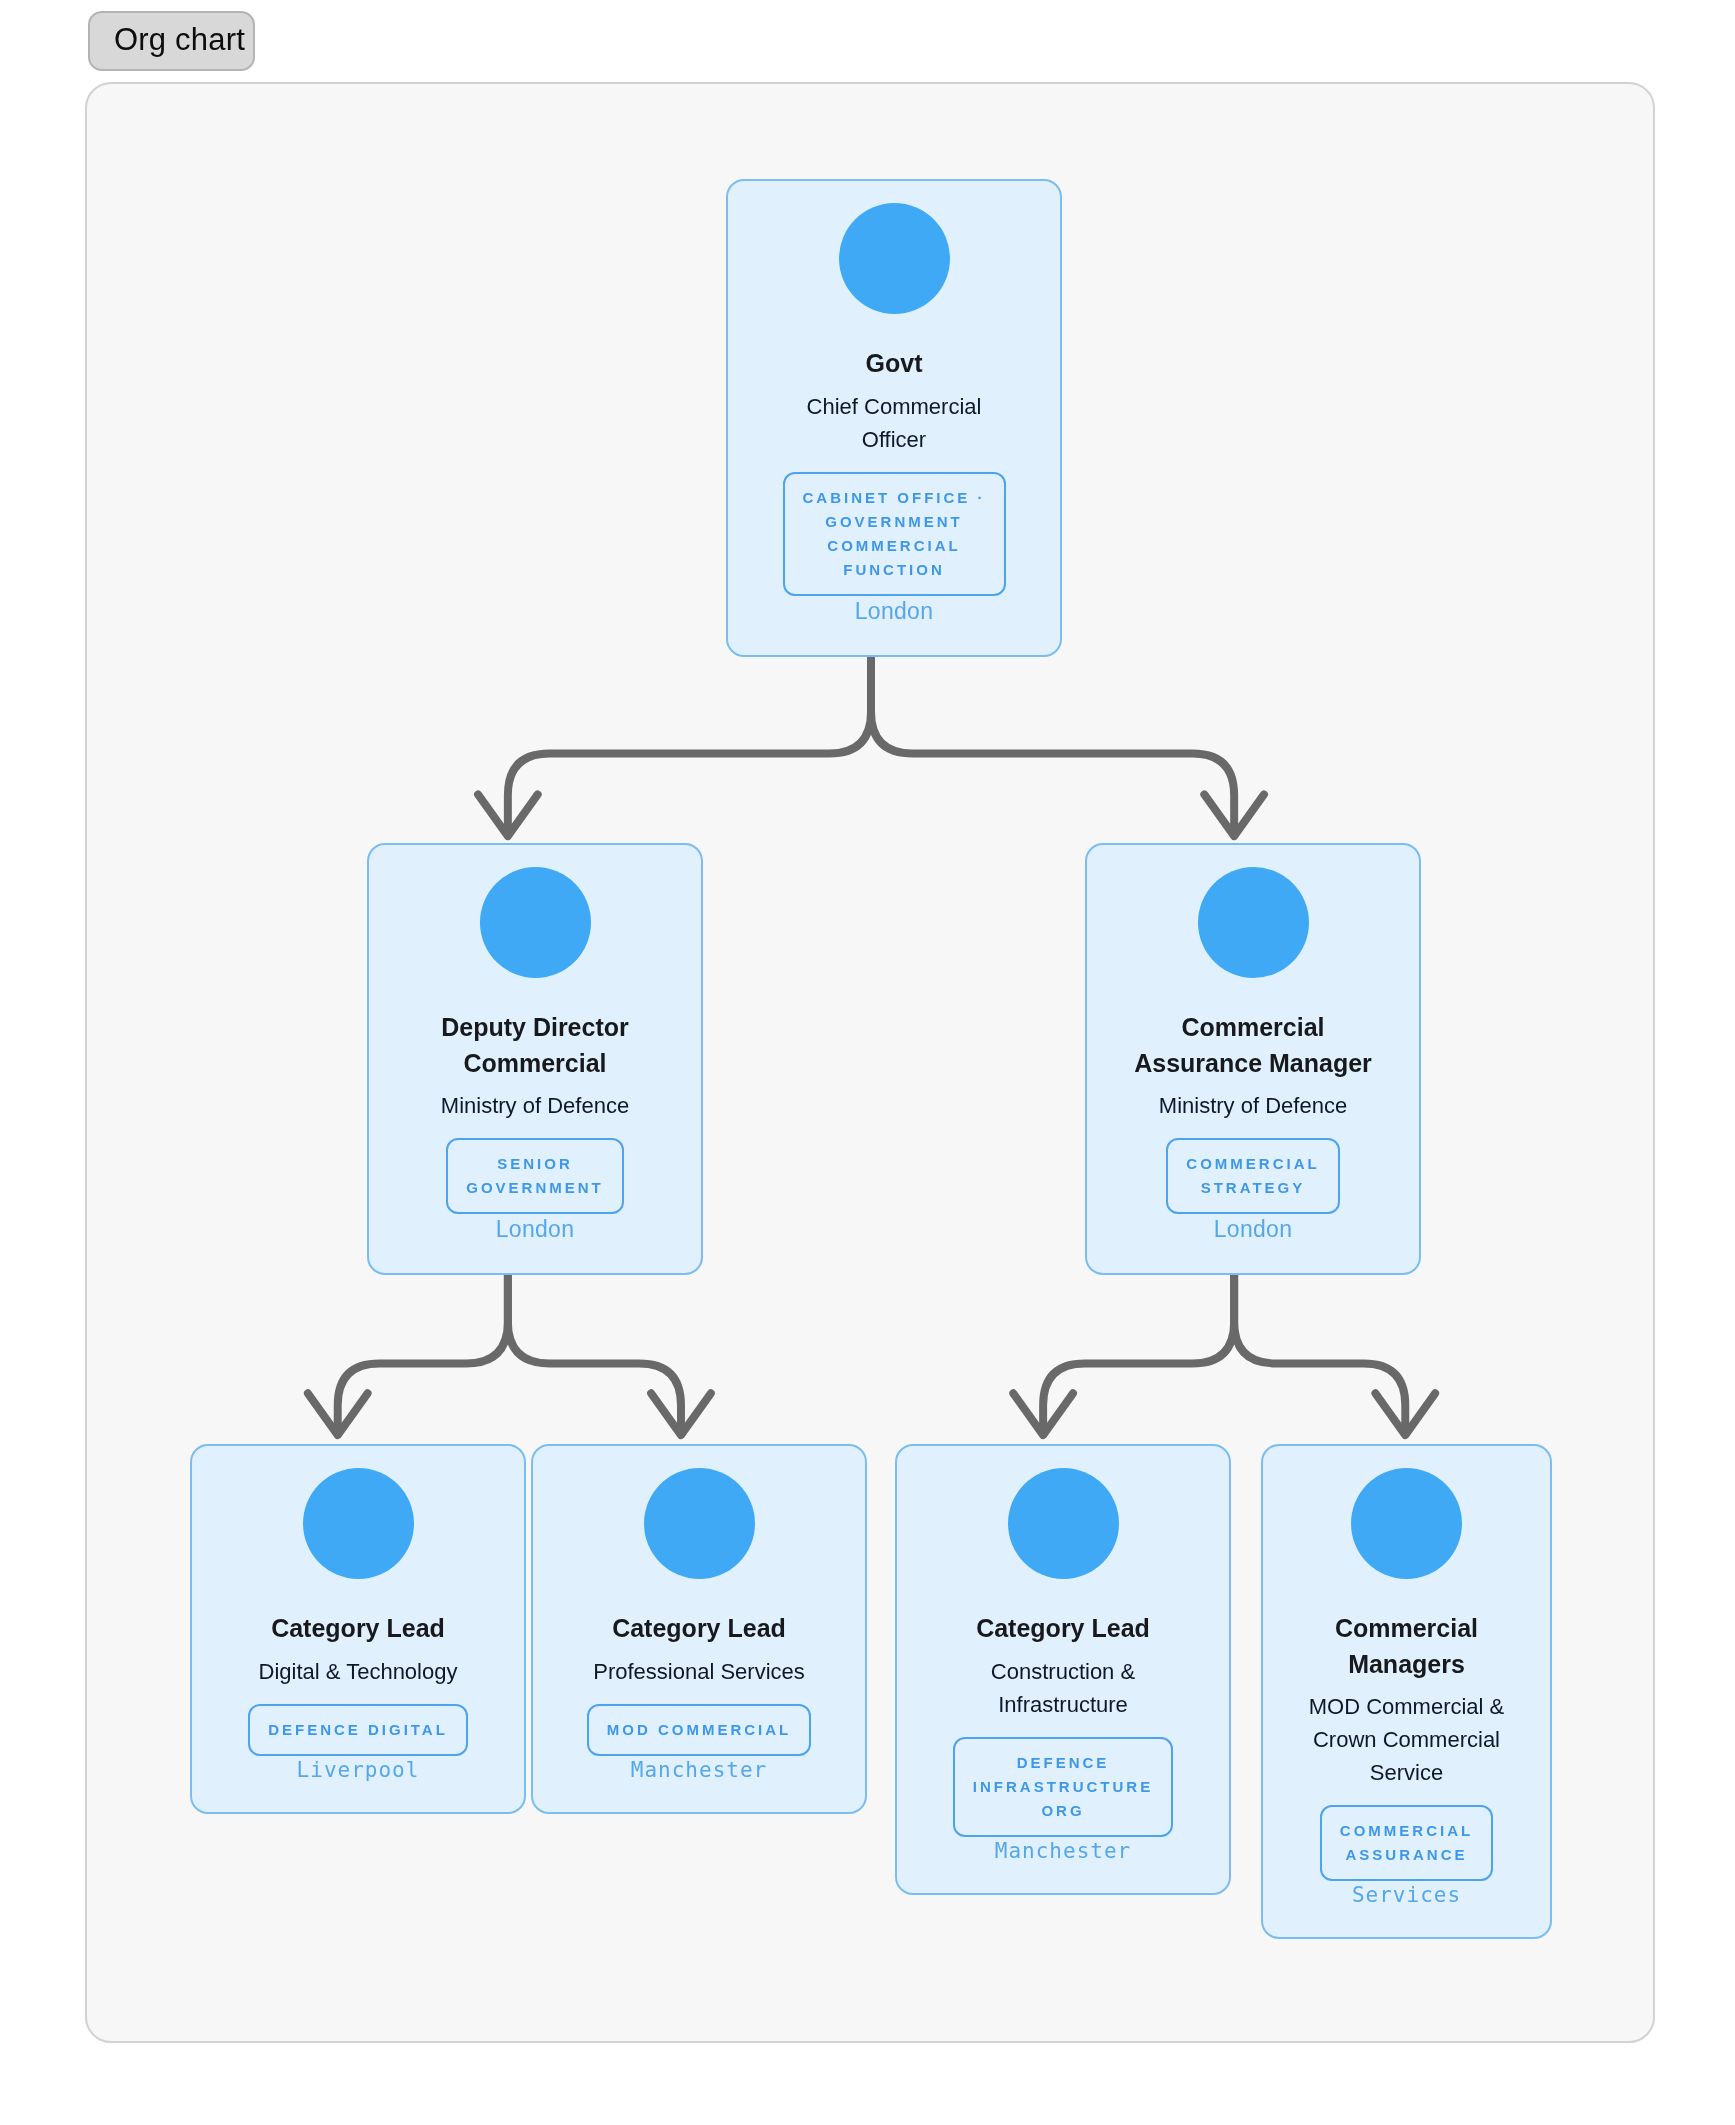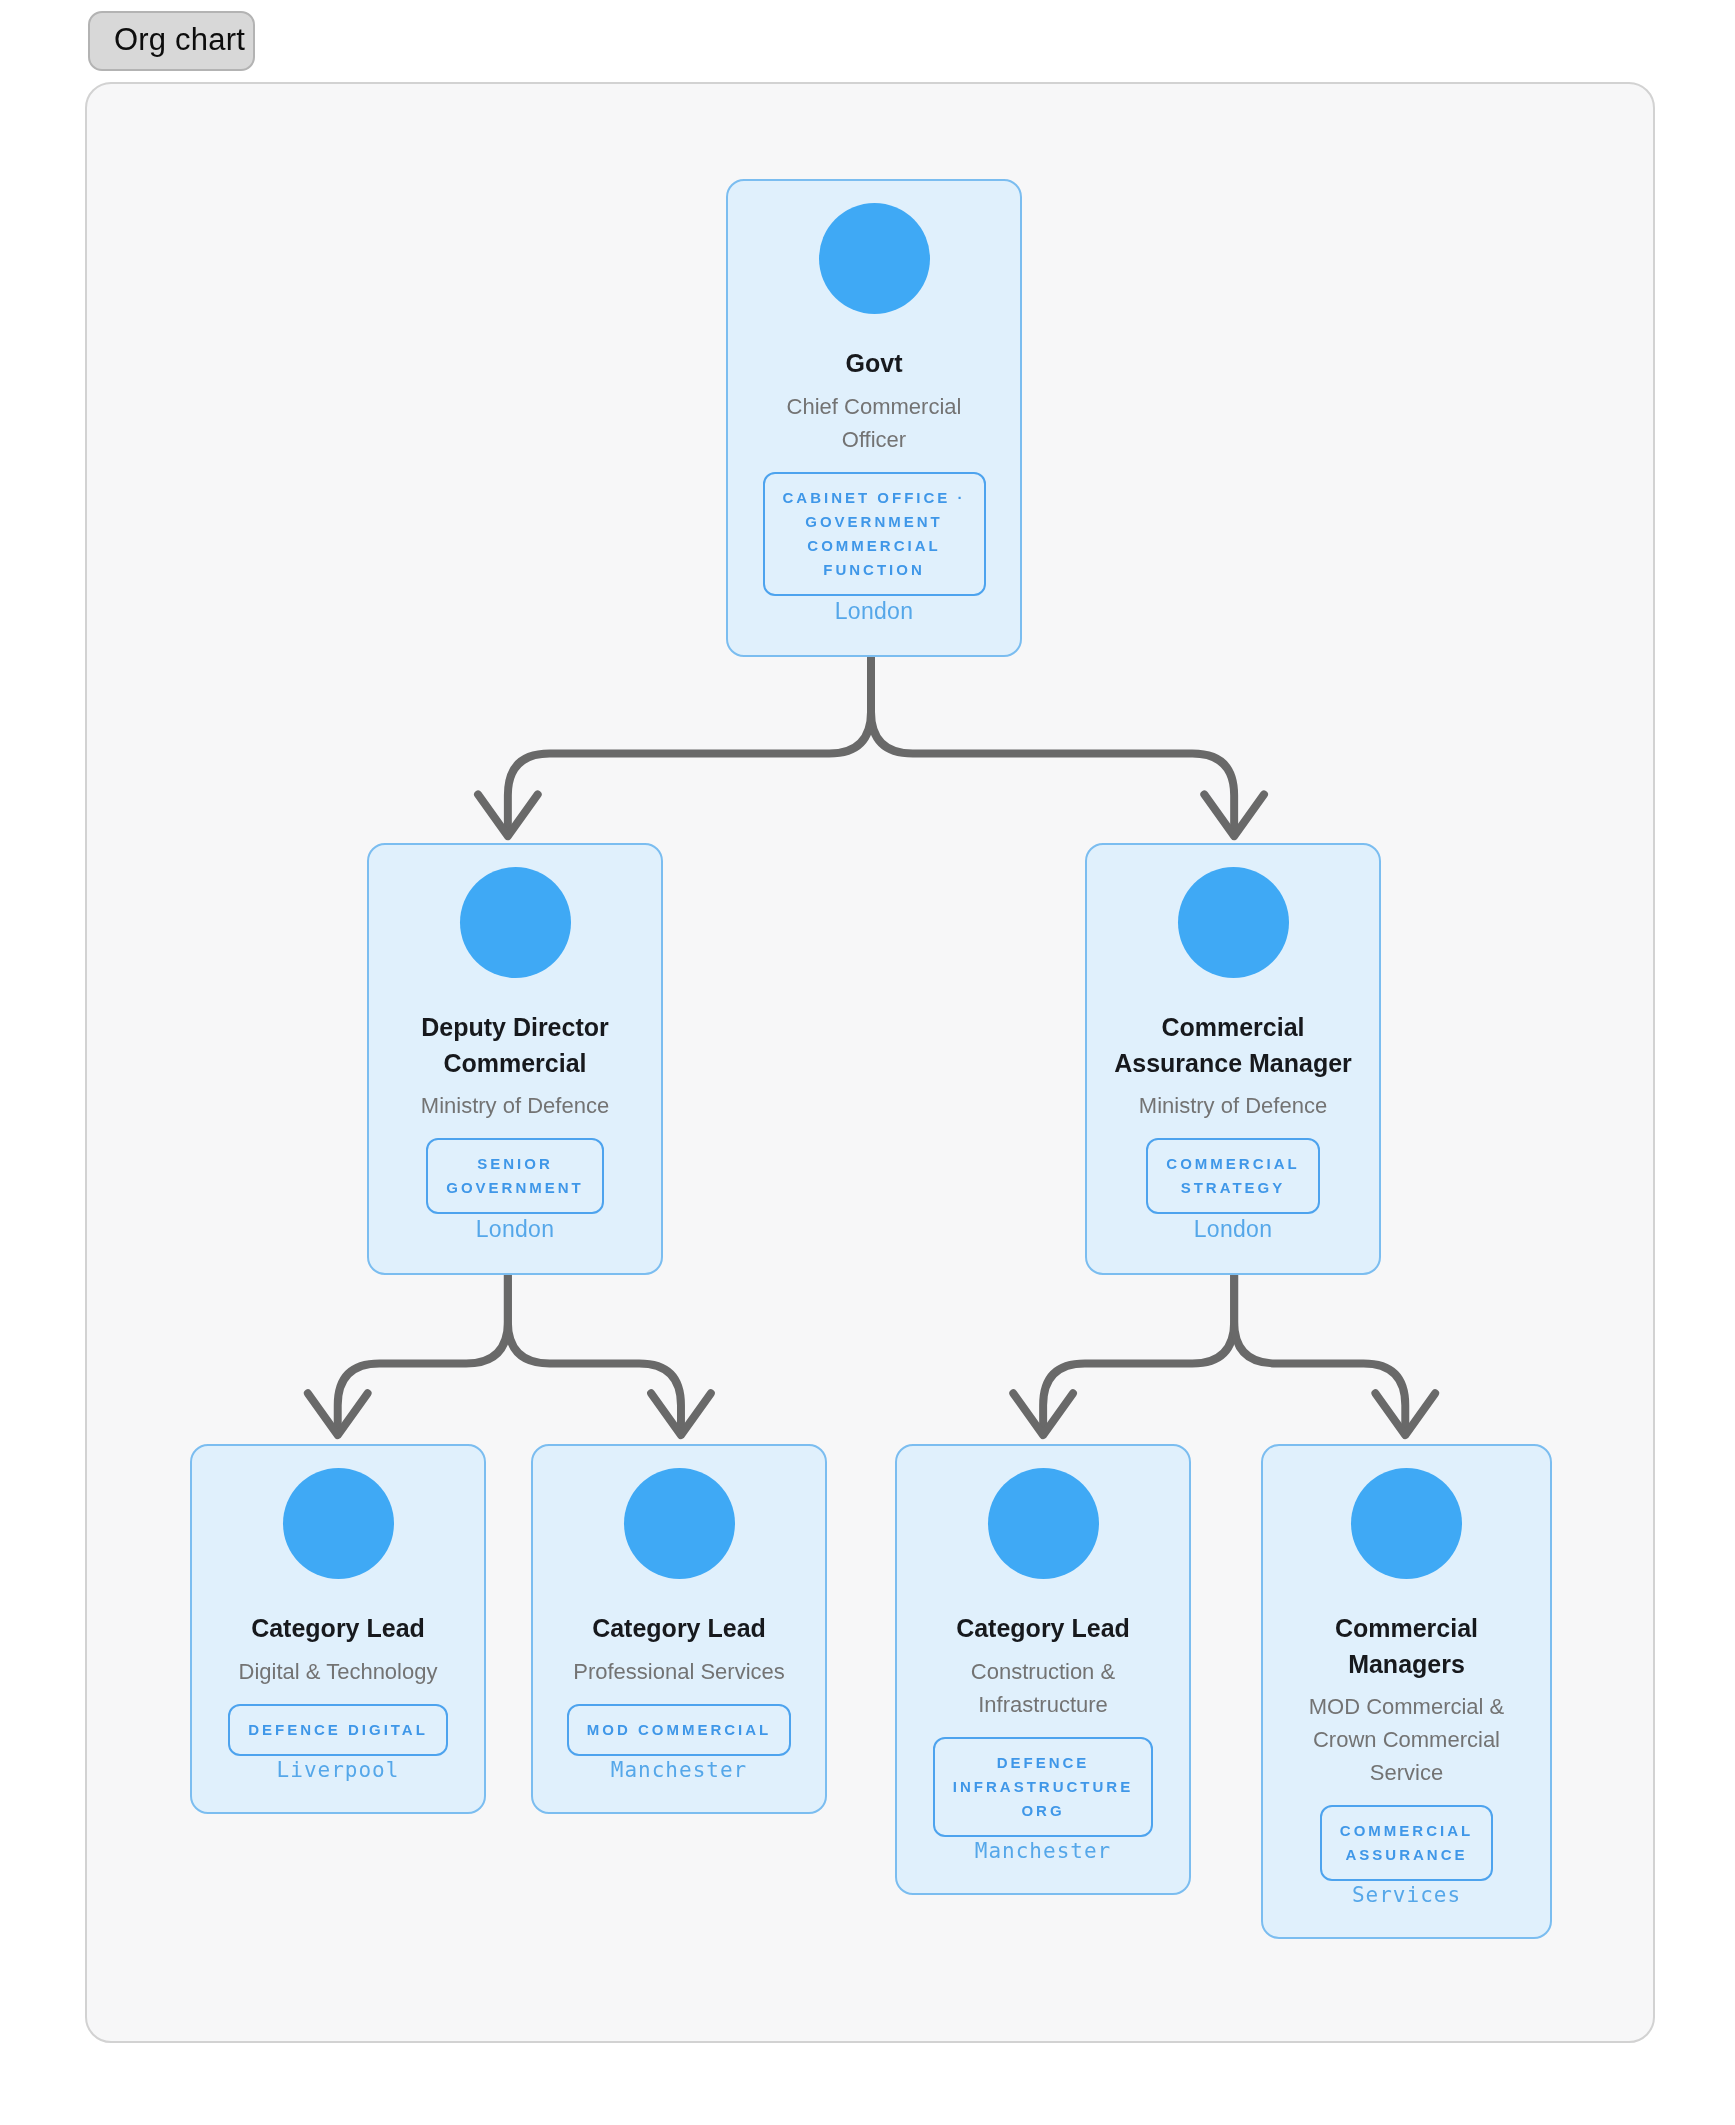--- a/index.html
+++ b/index.html
@@ -39,21 +39,21 @@
   .connector-path {
     fill: none;
     stroke: #696969;
     stroke-width: 8;
     stroke-linecap: round;
     stroke-linejoin: round;
   }
 
   .card {
     position: absolute;
-    width: 296px;
+    width: 336px;
     background: #e0f0fc;
     border: 2px solid #7bbdf0;
     border-radius: 18px;
     text-align: center;
     padding: 22px 16px 30px 16px;
   }
   .avatar {
     width: 111px; height: 111px;
     border-radius: 50%;
     background: #3fa9f5;
@@ -64,21 +64,21 @@
     font-size: 25px;
     font-weight: 700;
     color: #17191d;
     line-height: 1.42;
     white-space: pre-line;
   }
   .card-subtitle {
     margin-top: 8px;
     font-size: 22px;
     font-weight: 400;
-    color: #737373;
+    color: #0f172a;
     line-height: 1.5;
     white-space: pre-line;
   }
   .badge {
     display: inline-block;
     margin-top: 16px;
     padding: 12px 18px;
     border: 2px solid #4da3ee;
     border-radius: 12px;
     font-size: 15px;

